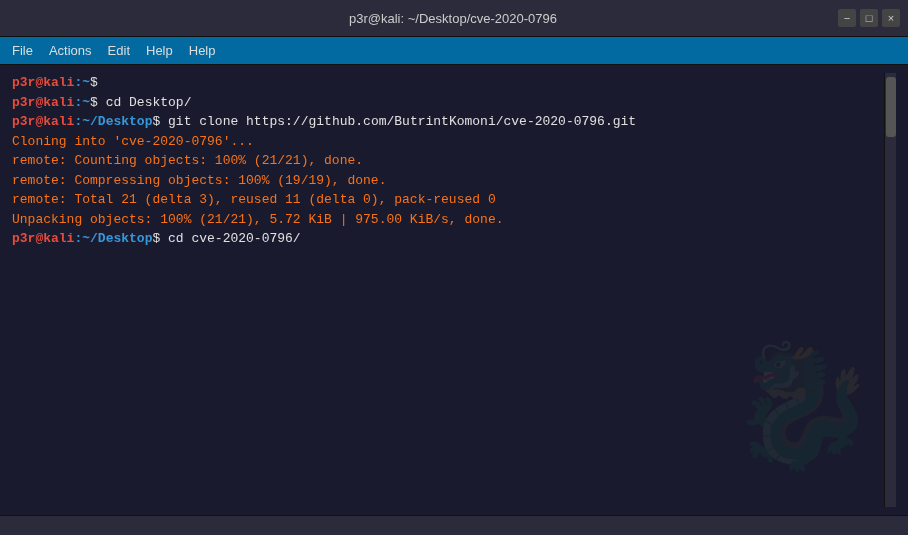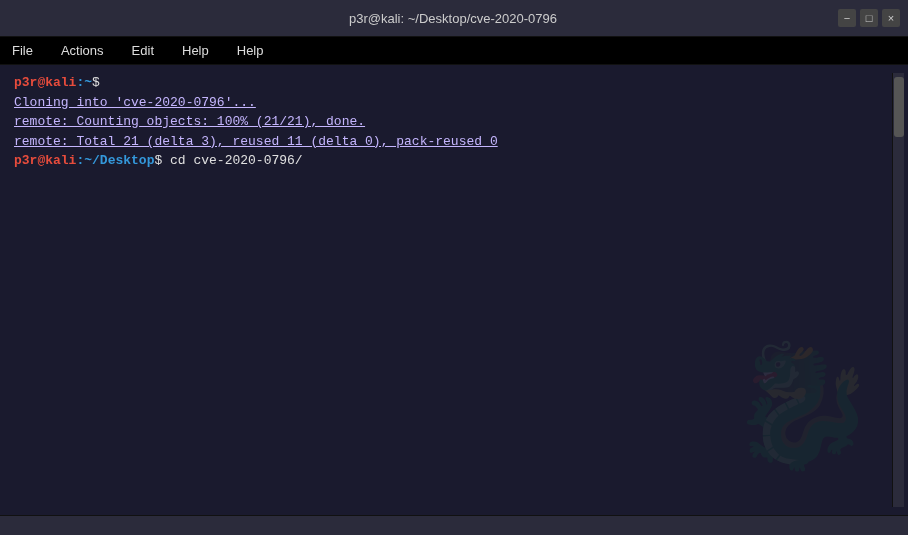--- a/index.html
+++ b/index.html
@@ -48,48 +48,47 @@
       display: flex;
       align-items: center;
       justify-content: center;
       background: #444;
       color: #ccc;
       border-radius: 2px;
     }
 
     
     .menubar {
-      background: #000000;
+      background: #0369a1;
       height: 28px;
       display: flex;
       align-items: center;
       padding: 0 4px;
-      gap: 12px;
+      gap: 0;
       flex-shrink: 0;
       border-bottom: 1px solid #111;
     }
 
     .menu-item {
       color: #ddd;
       font-family: sans-serif;
       font-size: 13px;
       padding: 2px 8px;
       cursor: pointer;
       border-radius: 3px;
     }
 
     
     .terminal {
       flex: 1;
       background: #1a1a2e;
-      padding: 8px 4px;
+      padding: 8px 12px;
       overflow: hidden;
       position: relative;
       display: flex;
-      margin-left: 10px;
     }
 
     .terminal-content {
       flex: 1;
       overflow: hidden;
     }
 
     .terminal-scrollbar {
       width: 12px;
       background: #2b2b3b;
@@ -127,22 +126,21 @@
 
     .prompt-symbol {
       color: #e0e0e0;
     }
 
     .cmd-text {
       color: #e0e0e0;
     }
 
     .output-text {
-      color: #c4b5fd;
-      text-decoration: underline;
+      color: #f97316;
     }
 
     
     .watermark {
       position: absolute;
       right: 30px;
       bottom: 40px;
       opacity: 0.08;
       font-size: 120px;
       color: #888;
@@ -190,23 +188,27 @@
     <div class="menu-item">Actions</div>
     <div class="menu-item">Edit</div>
     <div class="menu-item">Help</div>
     <div class="menu-item">Help</div>
   </div>
 
 <div class="terminal">
   <div class="watermark">🐉</div>
   <div class="terminal-content">
   <div class="line"><span class="prompt-user">p3r@kali</span><span class="prompt-path">:~</span><span class="prompt-symbol">$</span><span class="cmd-text"></span></div>
+      <div class="line"><span class="prompt-user">p3r@kali</span><span class="prompt-path">:~</span><span class="prompt-symbol">$</span><span class="cmd-text"> cd Desktop/</span></div>
+      <div class="line"><span class="prompt-user">p3r@kali</span><span class="prompt-path">:~/Desktop</span><span class="prompt-symbol">$</span><span class="cmd-text"> git clone https://github.com/ButrintKomoni/cve-2020-0796.git</span></div>
       <div class="line"><span class="output-text">Cloning into 'cve-2020-0796'...</span></div>
       <div class="line"><span class="output-text">remote: Counting objects: 100% (21/21), done.</span></div>
+      <div class="line"><span class="output-text">remote: Compressing objects: 100% (19/19), done.</span></div>
       <div class="line"><span class="output-text">remote: Total 21 (delta 3), reused 11 (delta 0), pack-reused 0</span></div>
+      <div class="line"><span class="output-text">Unpacking objects: 100% (21/21), 5.72 KiB | 975.00 KiB/s, done.</span></div>
       <div class="line"><span class="prompt-user">p3r@kali</span><span class="prompt-path">:~/Desktop</span><span class="prompt-symbol">$</span><span class="cmd-text"> cd cve-2020-0796/</span></div>
     </div>
   <div class="terminal-scrollbar">
     <div class="scrollbar-thumb"></div>
   </div>
 </div>
 
 <div class="statusbar"></div>
 
 </body></html>

